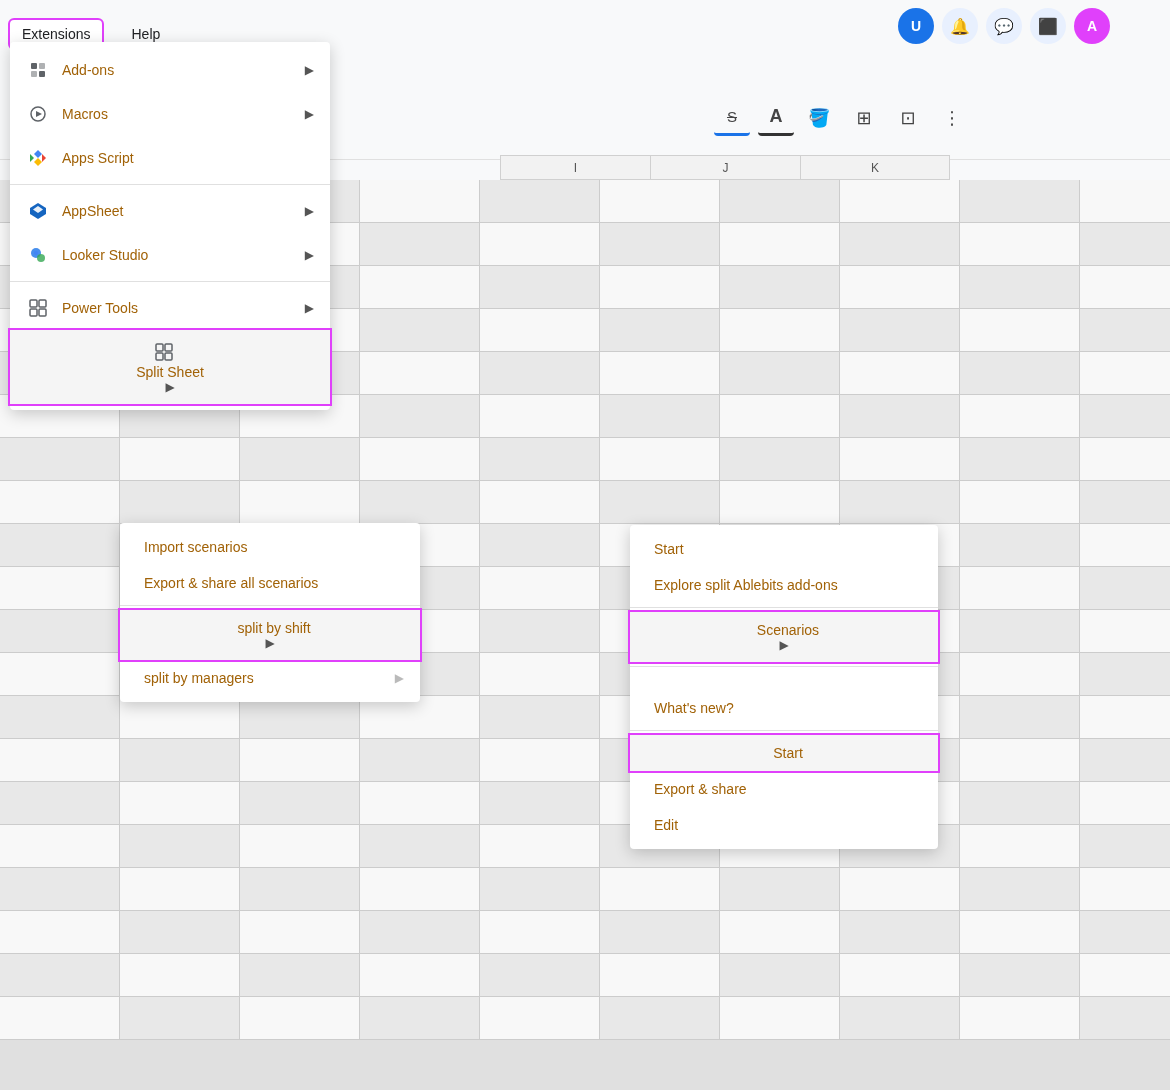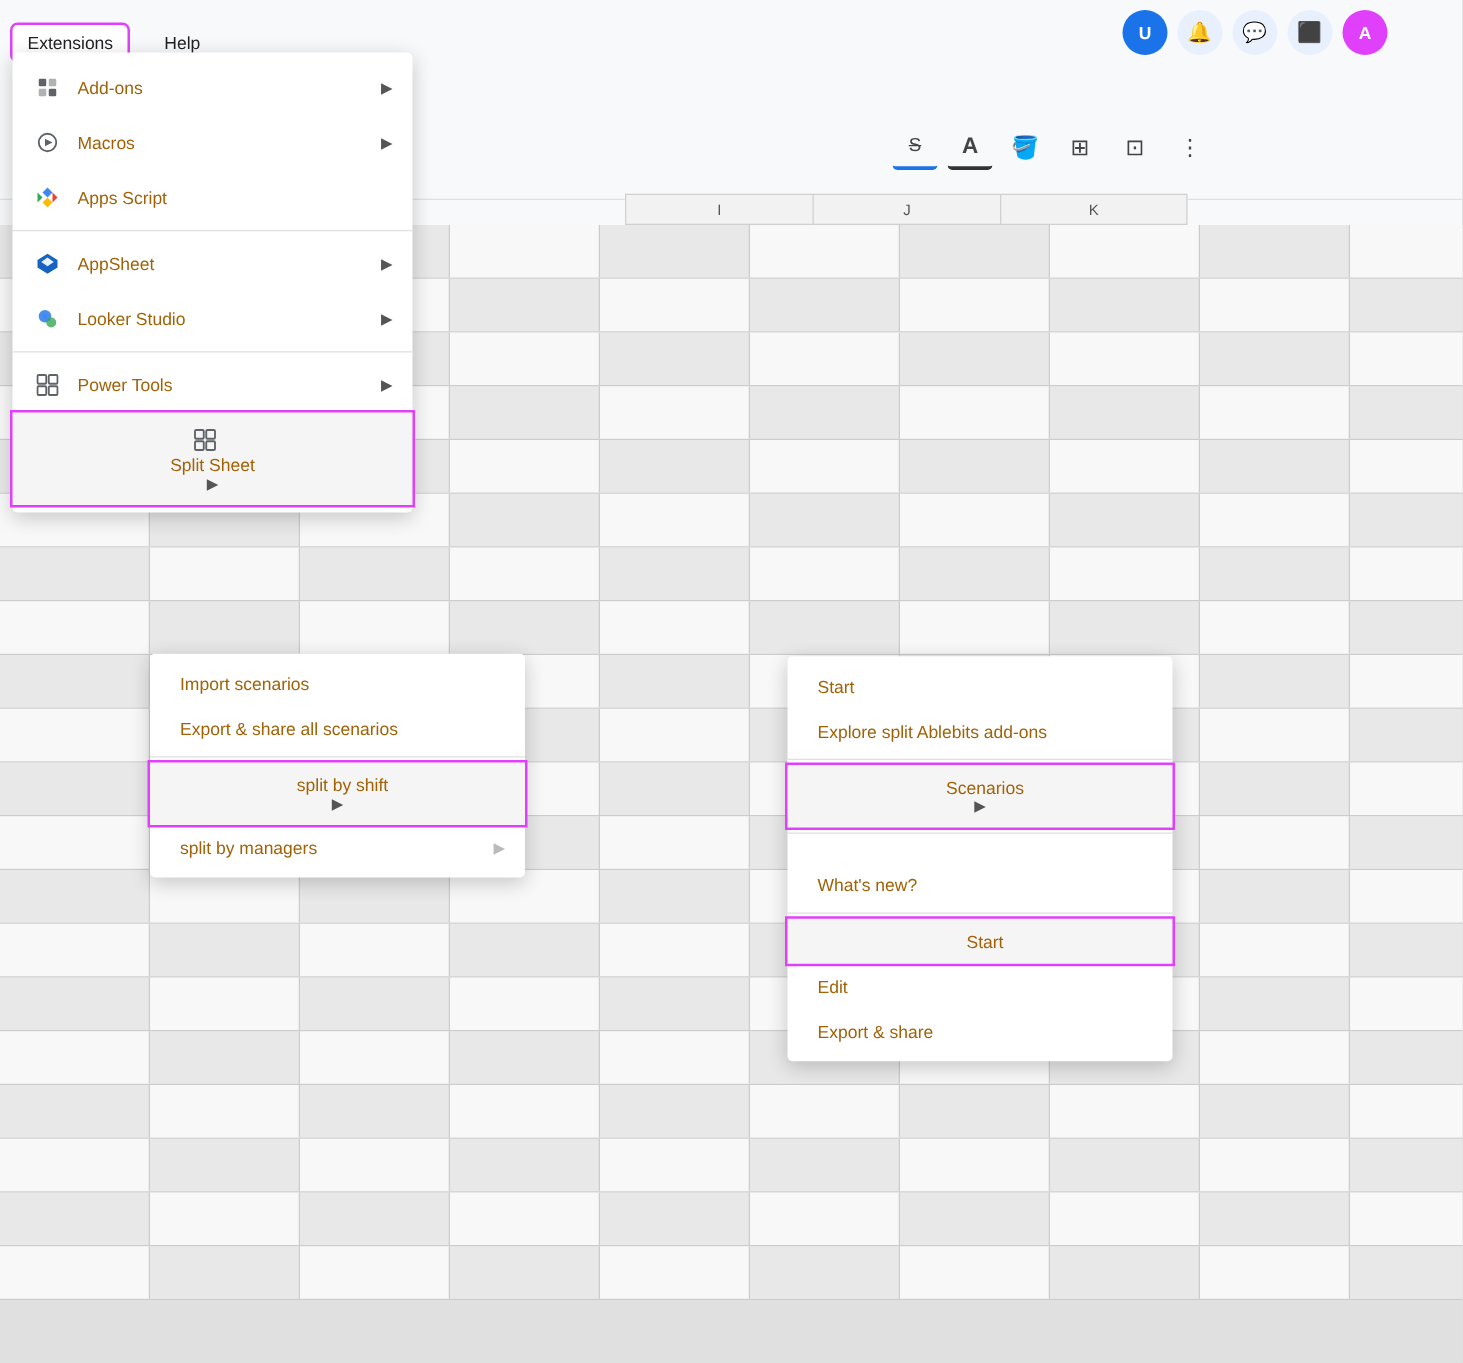--- a/index.html
+++ b/index.html
@@ -651,18 +651,18 @@
   <div class="menu-divider"></div>
   <div class="menu-row">
     <span class="menu-label" style="padding-left:8px;margin-top:19px;">What's new?</span>
   </div>
   <div class="menu-divider"></div>
 
   <div class="menu-row highlighted">
     <span class="menu-label" style="padding-left:8px;">Start</span>
   </div>
   <div class="menu-row">
+    <span class="menu-label" style="padding-left:8px;">Export &amp; share</span>
+  </div>
+  <div class="menu-row">
     <span class="menu-label" style="padding-left:8px;">Edit</span>
   </div>
-  <div class="menu-row">
-    <span class="menu-label" style="padding-left:8px;">Export &amp; share</span>
-  </div>
 </div>
 
 </body></html>

